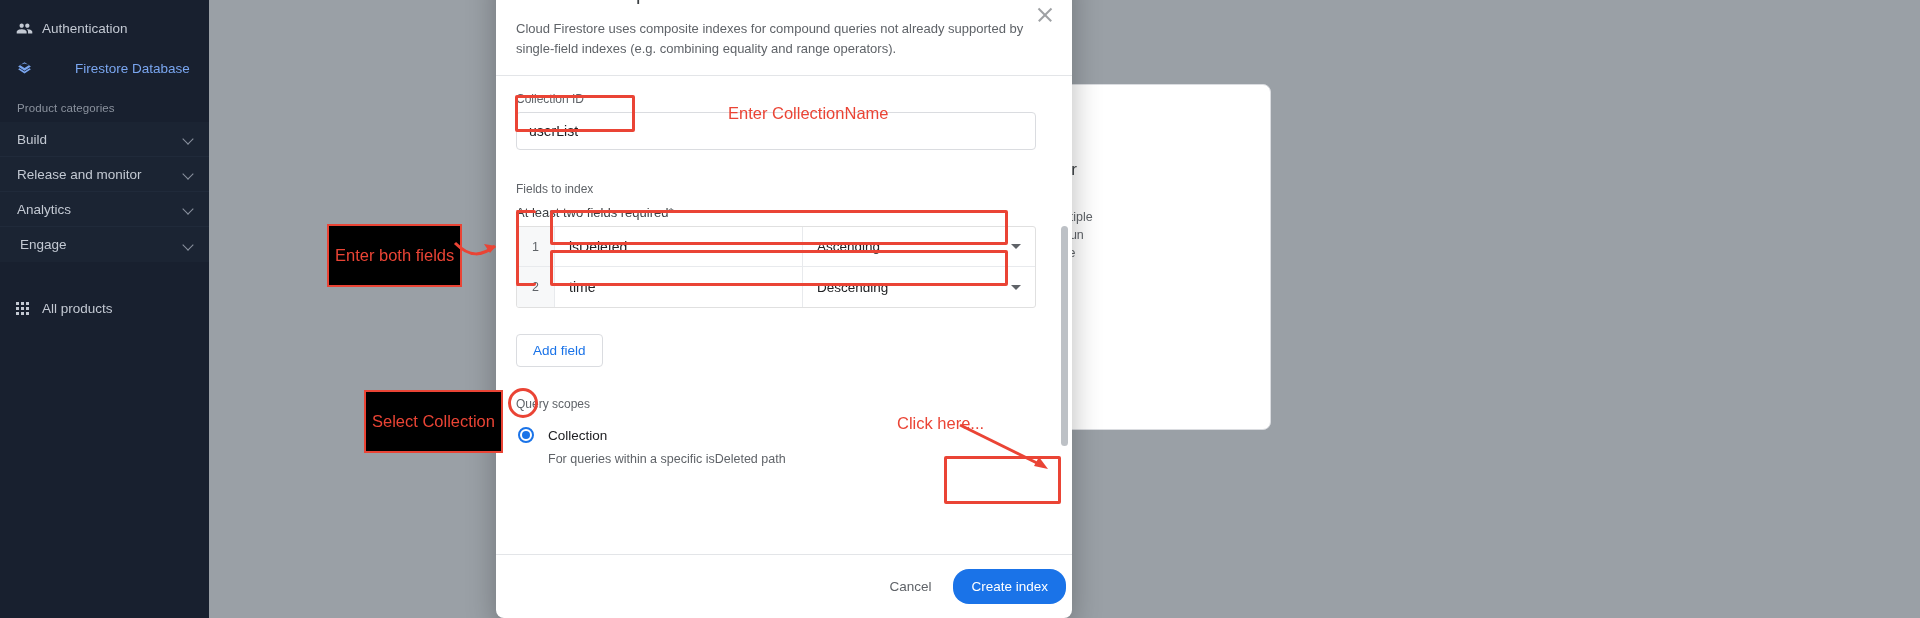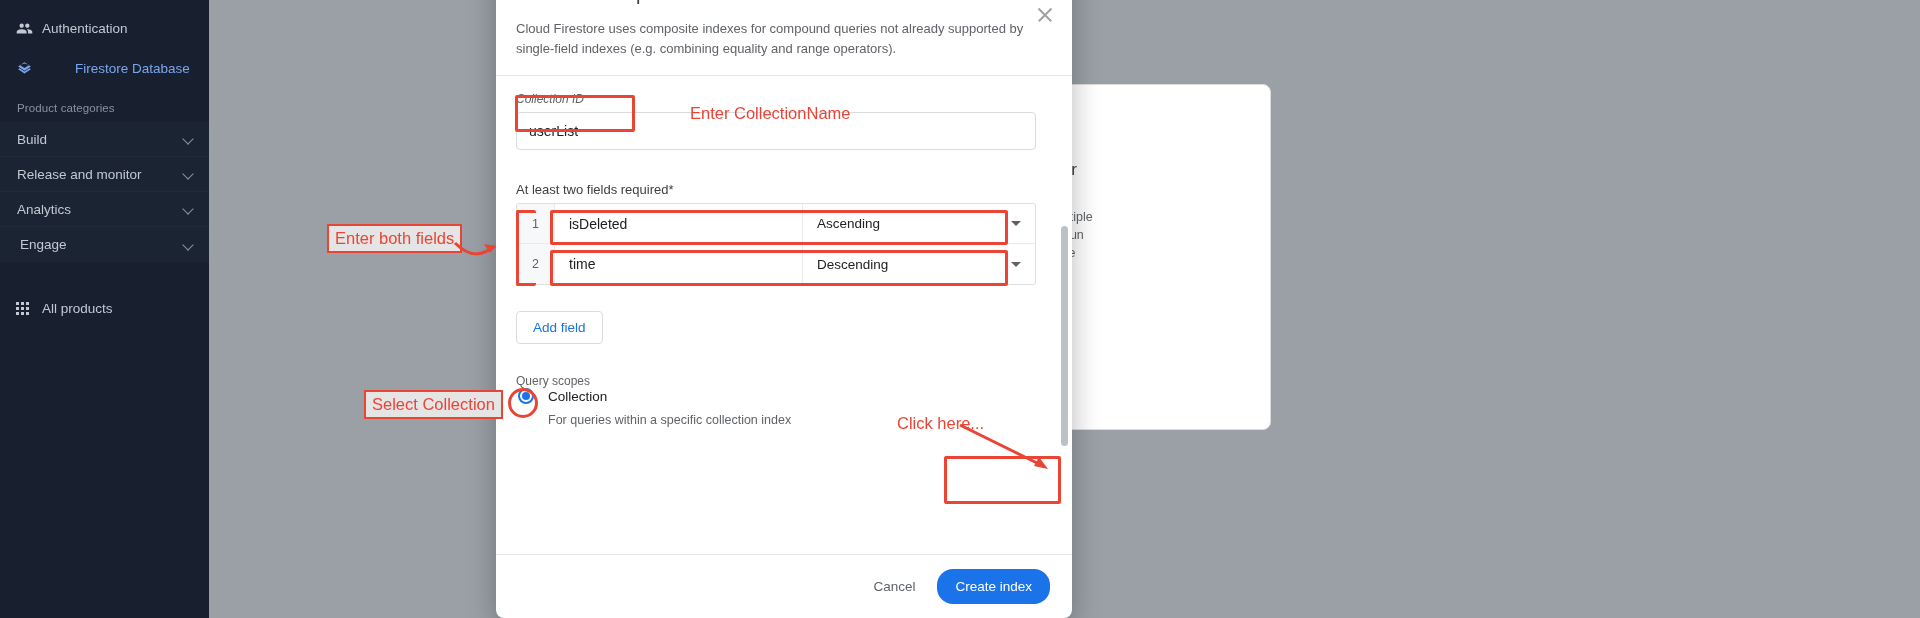--- a/index.html
+++ b/index.html
@@ -103,21 +103,21 @@
   .dlg-close::before { transform: rotate(45deg); }
   .dlg-close::after  { transform: rotate(-45deg); }
 
   .dlg-body {
     border-top: 1px solid #e3e5e8;
     padding: 16px 20px 0 20px;
     position: relative;
     flex: 1;
   }
 
-  .fld-label { font-size: 12px; color: #5f6368; margin-bottom: 6px; font-style: italic; }
+  .fld-label { font-size: 12px; color: #5f6368; margin-bottom: 6px; }
 
   .collection-input {
     width: 520px; height: 38px;
     border: 1px solid #dadce0; border-radius: 4px;
     display: flex; align-items: center;
     padding: 0 12px;
     font-size: 14px; color: #202124;
     background: #fff;
   }
 
@@ -152,36 +152,36 @@
   .add-field-btn {
     margin-top: 26px;
     display: inline-flex; align-items: center; justify-content: center;
     height: 33px; padding: 0 16px;
     border: 1px solid #dadce0; border-radius: 4px;
     font-size: 13.5px; color: #1a73e8; background: #fff;
     cursor: pointer;
   }
 
   .scopes { margin-top: 30px; }
-  .scopes-label { font-size: 12px; color: #5f6368; margin-bottom: 0; }
+  .scopes-label { font-size: 12px; color: #5f6368; margin-bottom: 16px; }
   .radio-row { display: flex; align-items: center; }
   .radio {
     width: 16px; height: 16px; border-radius: 50%;
     border: 2px solid #1a73e8;
     display: flex; align-items: center; justify-content: center;
     margin-left: 2px;
   }
   .radio i { width: 8px; height: 8px; border-radius: 50%; background: #1a73e8; display: block; }
   .radio-text { font-size: 13.5px; color: #202124; margin-left: 14px; }
   .scope-help { font-size: 12.5px; color: #5f6368; margin: 9px 0 0 32px; }
 
   .dlg-foot {
     border-top: 1px solid #e3e5e8;
     height: 64px; display: flex; align-items: center; justify-content: flex-end;
-    padding-right: 22px; gap: 10px;
+    padding-right: 6px; gap: 10px;
   }
   .btn-cancel {
     font-size: 13.5px; color: #5f6368; background: none; border: none;
     padding: 9px 12px; cursor: pointer;
   }
   .btn-primary {
     font-size: 13.5px; color: #ffffff; background: #1a73e8;
     border: none; border-radius: 16px;
     padding: 10px 18px; cursor: pointer;
   }
@@ -193,21 +193,21 @@
   }
 
   
   .ann { position: absolute; color: #ea4435; font-size: 16.5px; white-space: nowrap; }
   .box {
     position: absolute; border: 3px solid #ea4435; border-radius: 2px;
     pointer-events: none;
   }
   .ann-label-boxed {
     position: absolute; color: #ea4435; font-size: 16.5px;
-    border: 2px solid #ea4435; padding: 3px 6px; background: #e5e5e5;
+    border: 2px solid #ea4435; padding: 20px 6px; background: #000000;
     white-space: nowrap;
   }
   svg.ann-arrow { position: absolute; overflow: visible; pointer-events: none; }
 </style>
 </head>
 <body>
 
 <div id="root">
 
   <div class="sidebar">
@@ -286,20 +286,21 @@
     <div class="dlg-close"></div>
 
     <div class="dlg-body">
 
       <div class="fld-label">Collection ID</div>
       <div class="collection-input">
         <span>userList</span>
       </div>
 
       <div class="fields-head">
+        <div class="fields-caption">Fields to index</div>
         <div class="fields-req">At least two fields required*</div>
       </div>
 
       <div class="field-table">
         <div class="field-row">
           <div class="fr-num">1</div>
           <div class="fr-name">
             <span>isDeleted</span>
           </div>
           <div class="fr-order">
@@ -322,34 +323,34 @@
       <div class="add-field-btn">Add field</div>
 
       <div class="scopes">
         <div class="scopes-label">Query scopes</div>
         <div class="radio-row">
           <span class="radio">
               <i></i>
             </span>
           <span class="radio-text">Collection</span>
         </div>
-        <div class="scope-help">For queries within a specific collection index</div>
+        <div class="scope-help">For queries within a specific isDeleted path</div>
       </div>
 
       <div class="dlg-scrollbar"></div>
     </div>
 
     <div class="dlg-foot">
       <button class="btn-cancel">Cancel</button>
       <button class="btn-primary">Create index</button>
     </div>
   </div>
 
   <div class="box" style="left:515px; top:95px; width:120px; height:37px;"></div>
-  <div class="ann" style="left:690px; top:104px;">Enter CollectionName</div>
+  <div class="ann" style="left:728px; top:104px;">Enter CollectionName</div>
 
   <div class="box" style="left:516px; top:210px; width:20px; height:76px; border-right:none;"></div>
   <div class="box" style="left:550px; top:210px; width:458px; height:35px;"></div>
   <div class="box" style="left:550px; top:250px; width:458px; height:36px;"></div>
 
   <div class="ann-label-boxed" style="left:327px; top:224px;">Enter both fields</div>
 
   <svg class="ann-arrow" style="left:0; top:0; width:1920px; height:618px;">
     <path d="M455,243 C470,258 482,256 495,246" stroke="#ea4435" stroke-width="3" fill="none"></path>
     <path d="M496,246 L484,244 L490,253 Z" fill="#ea4435"></path>

